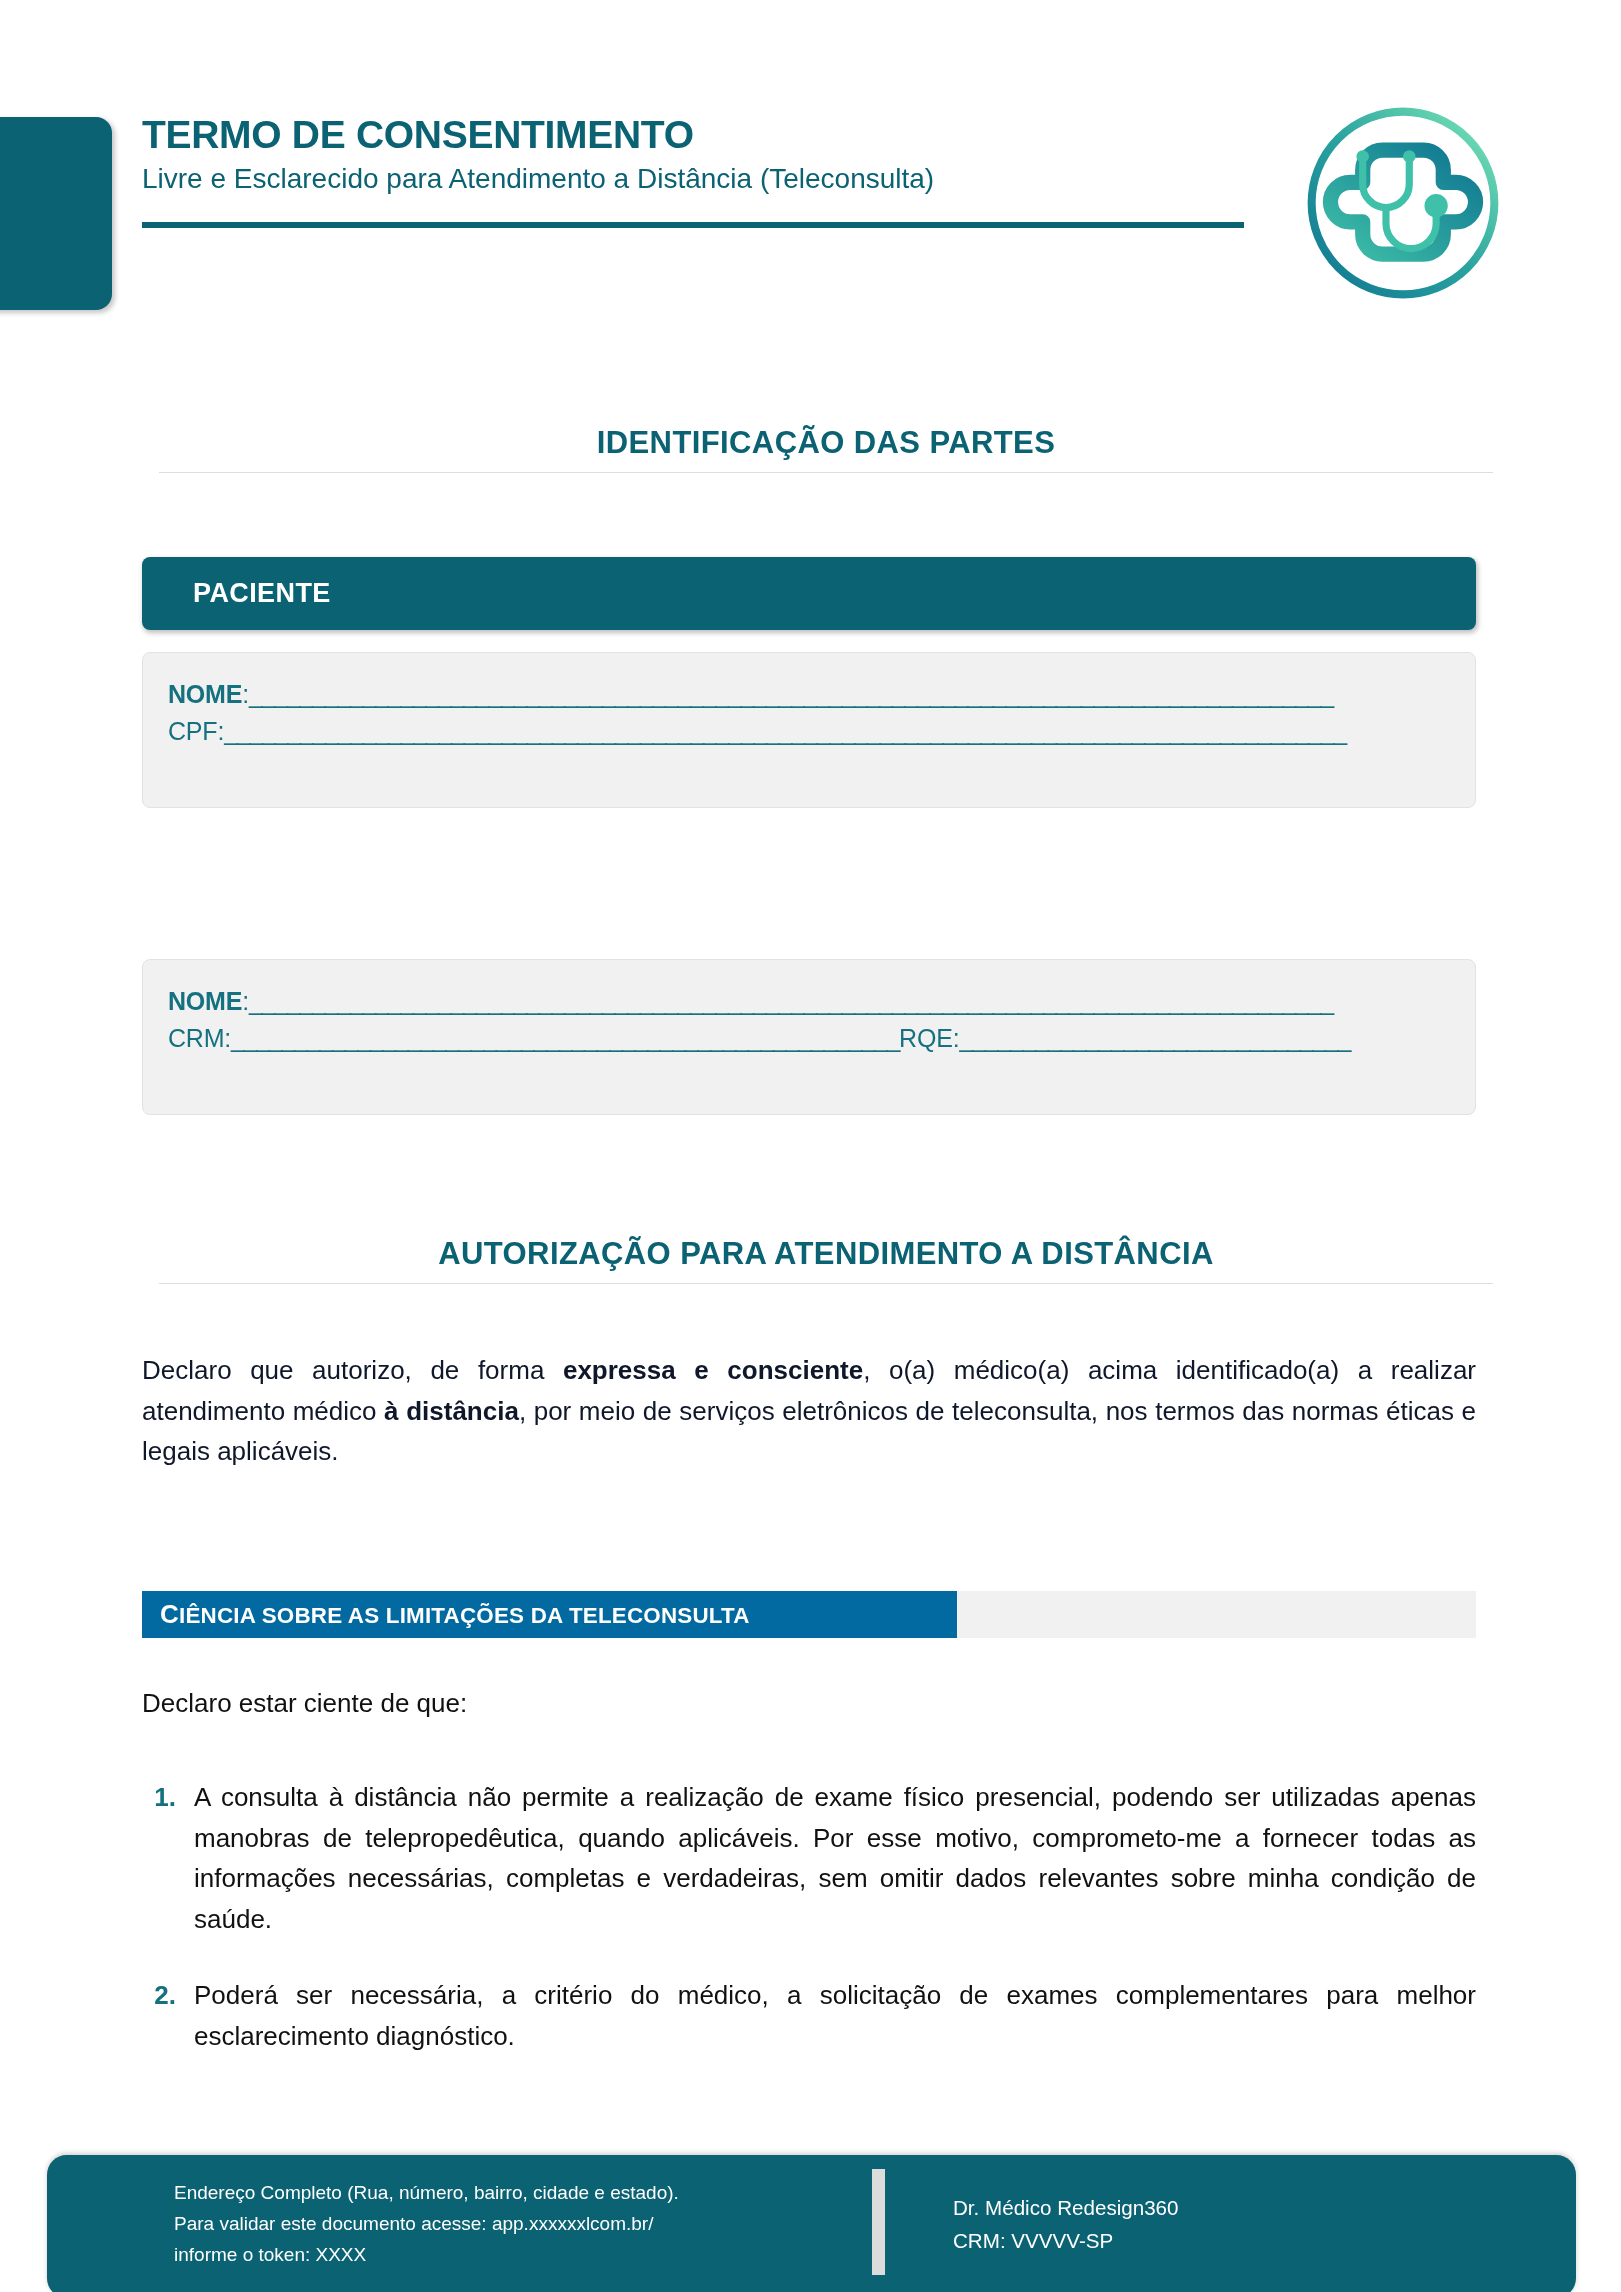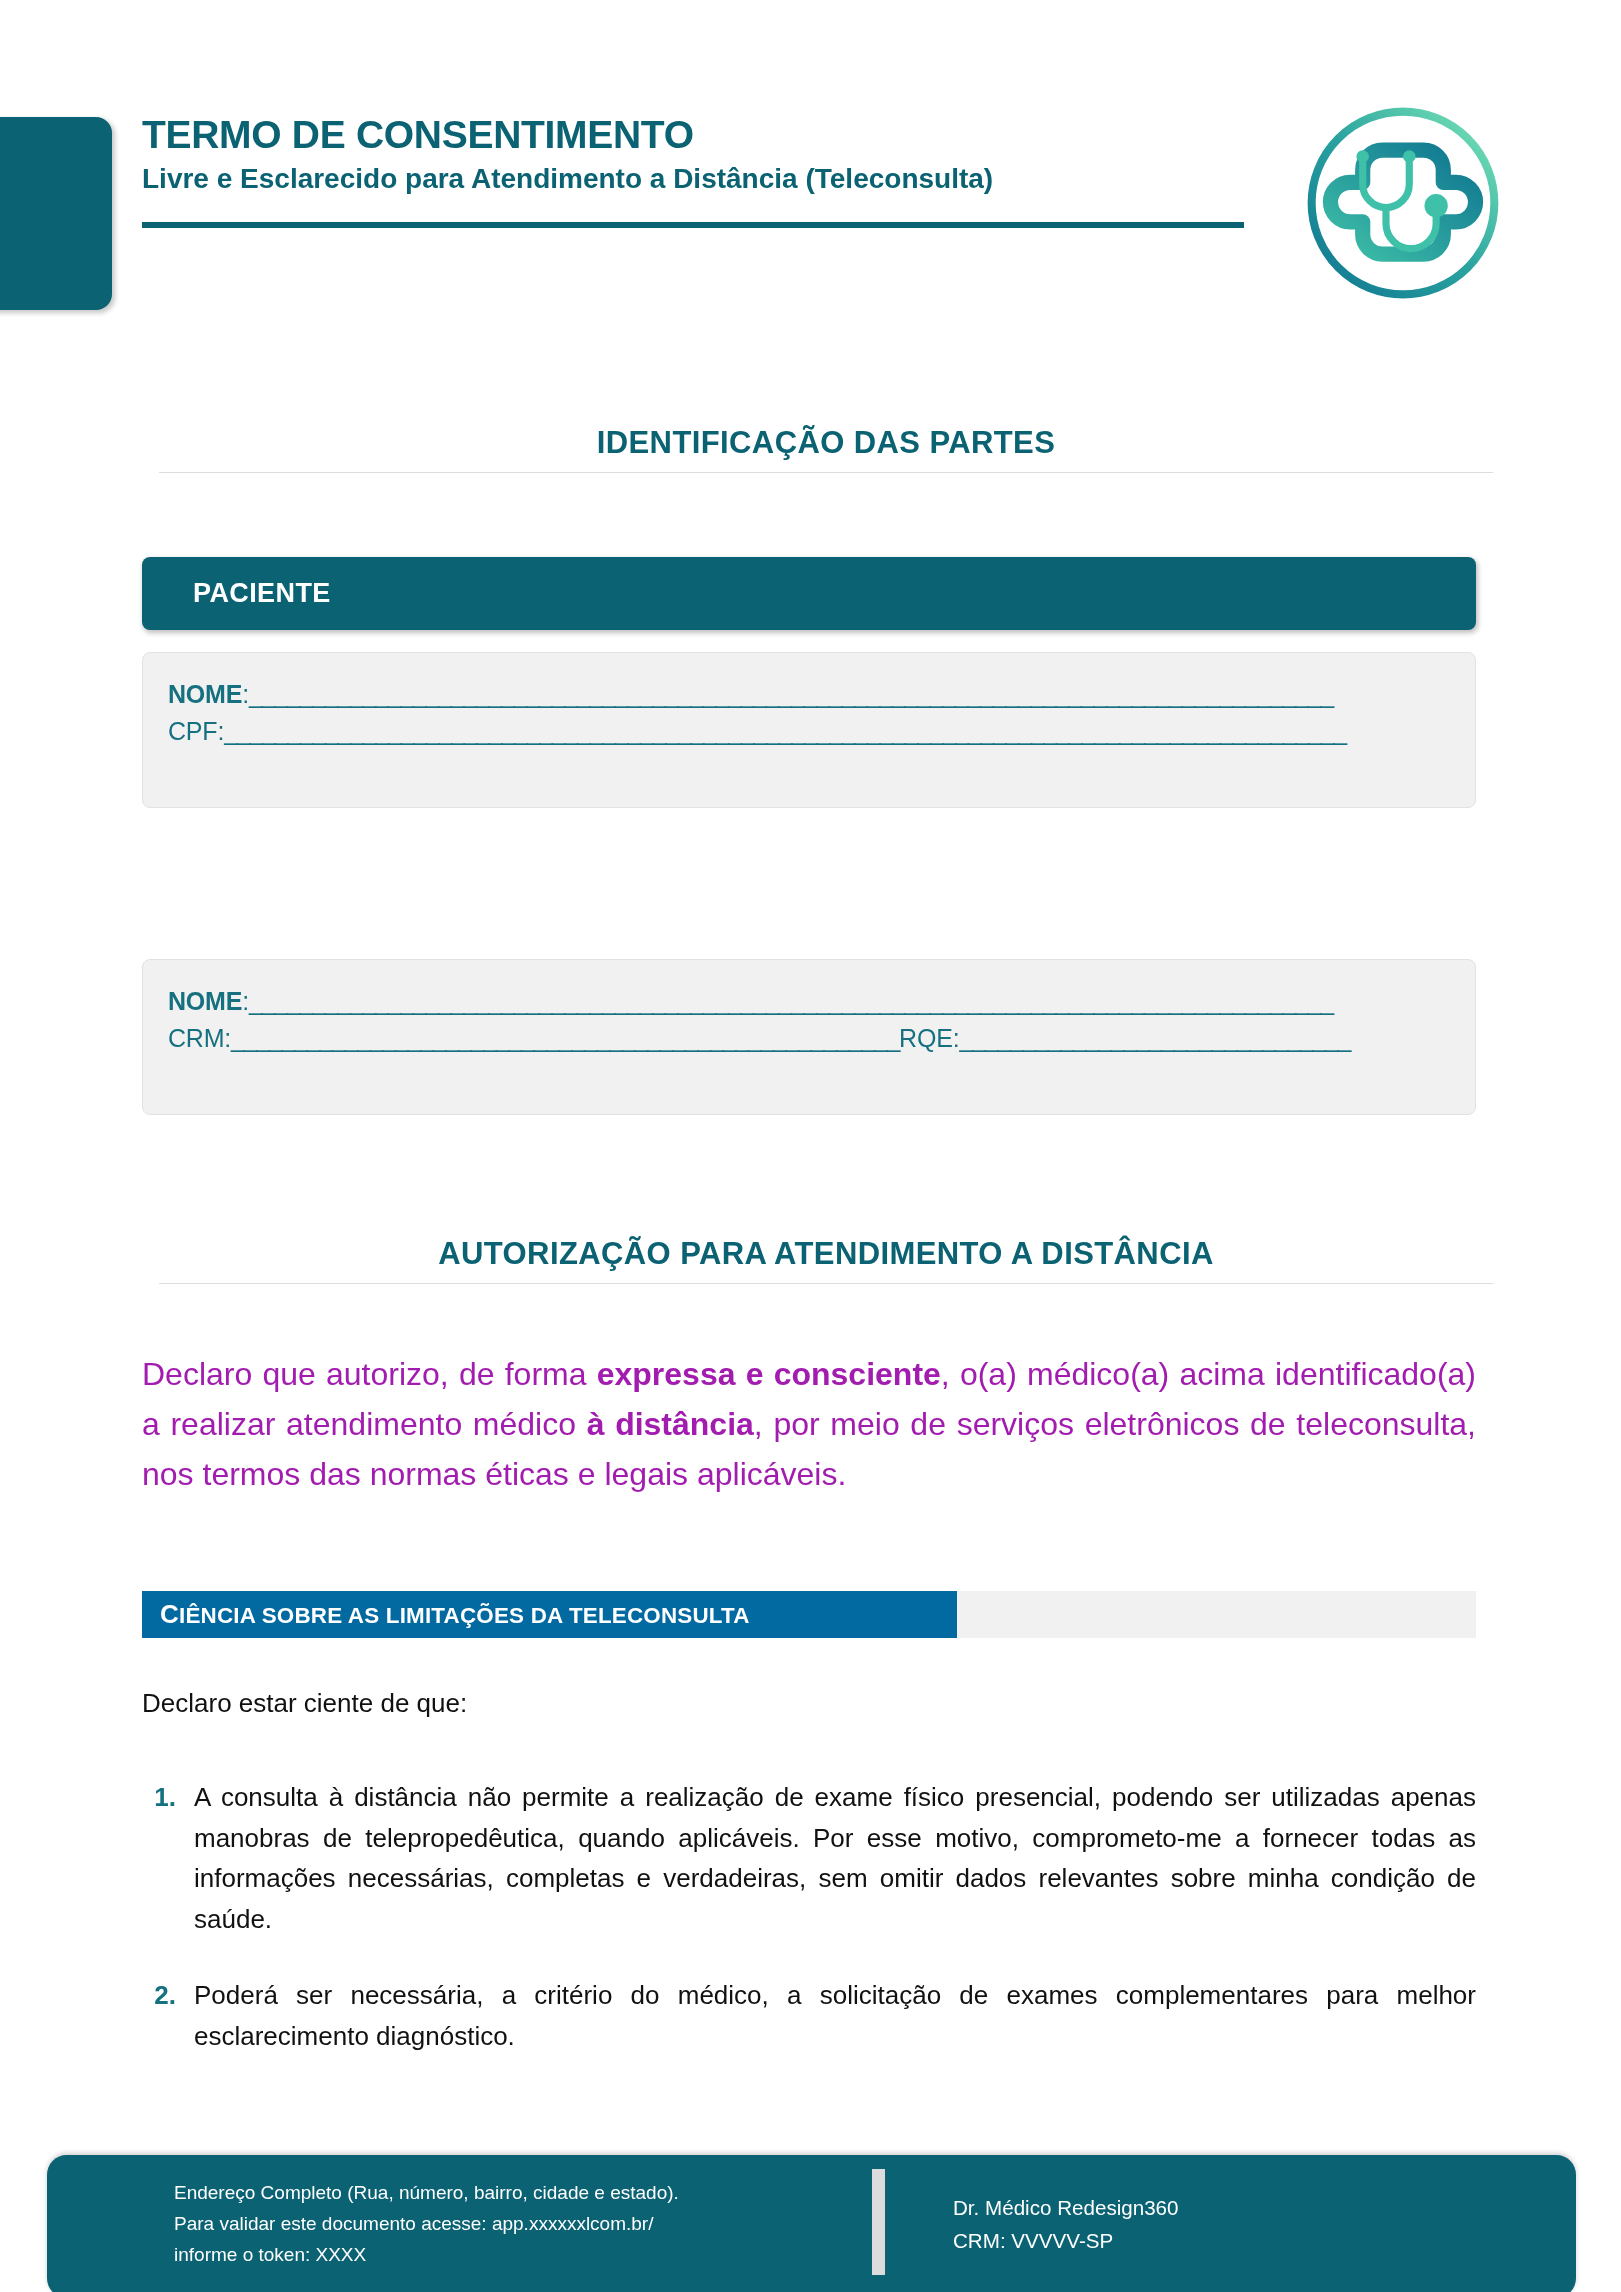--- a/index.html
+++ b/index.html
@@ -43,21 +43,21 @@
     font-size: 39px;
     font-weight: bold;
     color: #0a6273;
     letter-spacing: -0.3px;
     line-height: 1.05;
     white-space: nowrap;
   }
 
   .doc-subtitle {
     font-size: 28px;
-    font-weight: bold;
+    font-weight: normal;
     color: #0a6273;
     line-height: 1.25;
     margin-top: 5.4px;
     white-space: nowrap;
   }
 
   .header-rule {
     position: absolute;
     left: 142px;
     top: 222px;
@@ -136,22 +136,22 @@
   }
   .field-line .lbl-bold { font-weight: bold; margin-top: 32px; }
   .field-line .lbl { font-weight: normal; }
   .field-line .rule { font-weight: normal; letter-spacing: -1.3px; margin-top: 40px; }
 
   
   .body-par {
     position: absolute;
     left: 142px;
     width: 1334px;
-    font-size: 32px;
-    color: #a21caf;
+    font-size: 26px;
+    color: #0f172a;
     line-height: 1.56;
     text-align: justify;
   }
   .body-par b { font-weight: bold; }
 
   
   .banner-wrap {
     position: absolute;
     left: 142px;
     top: 1591px;

